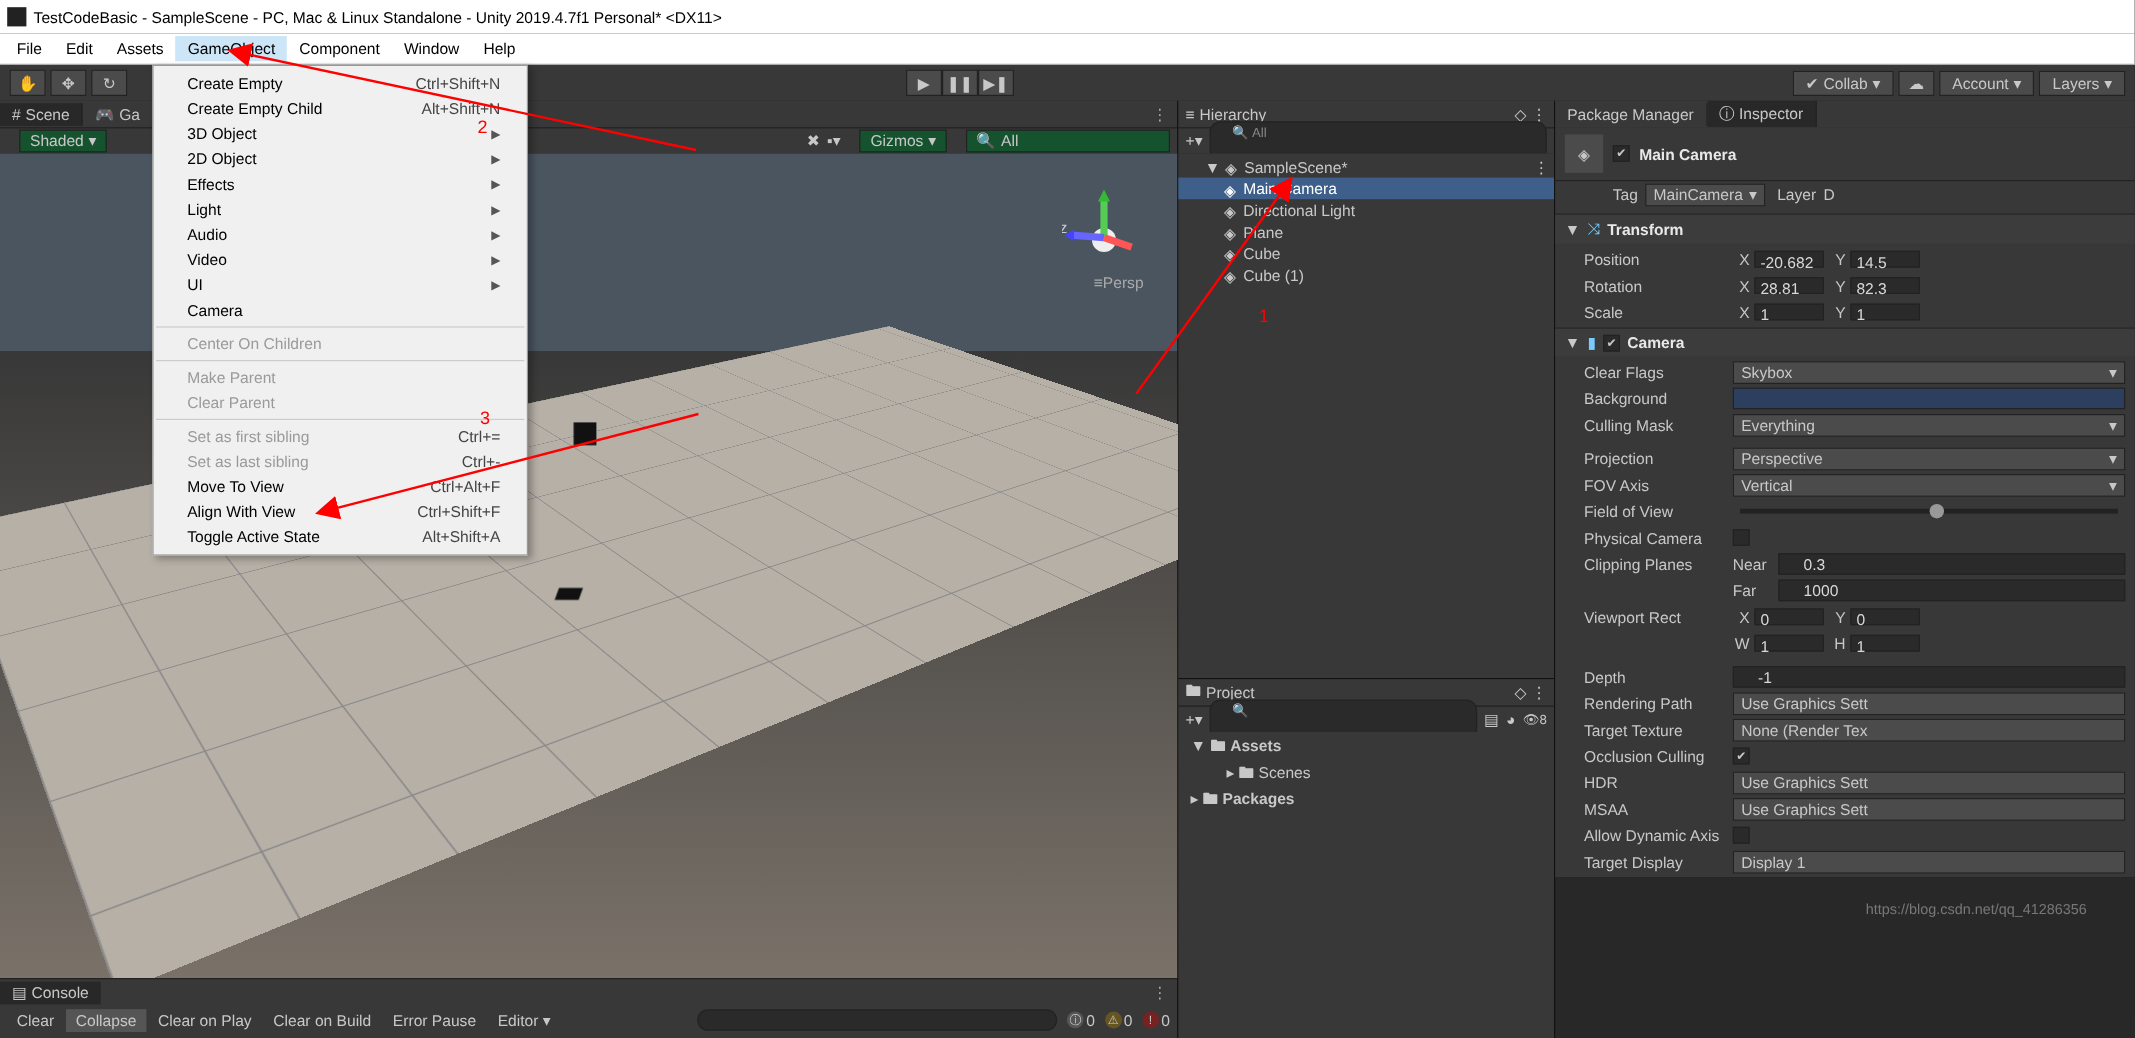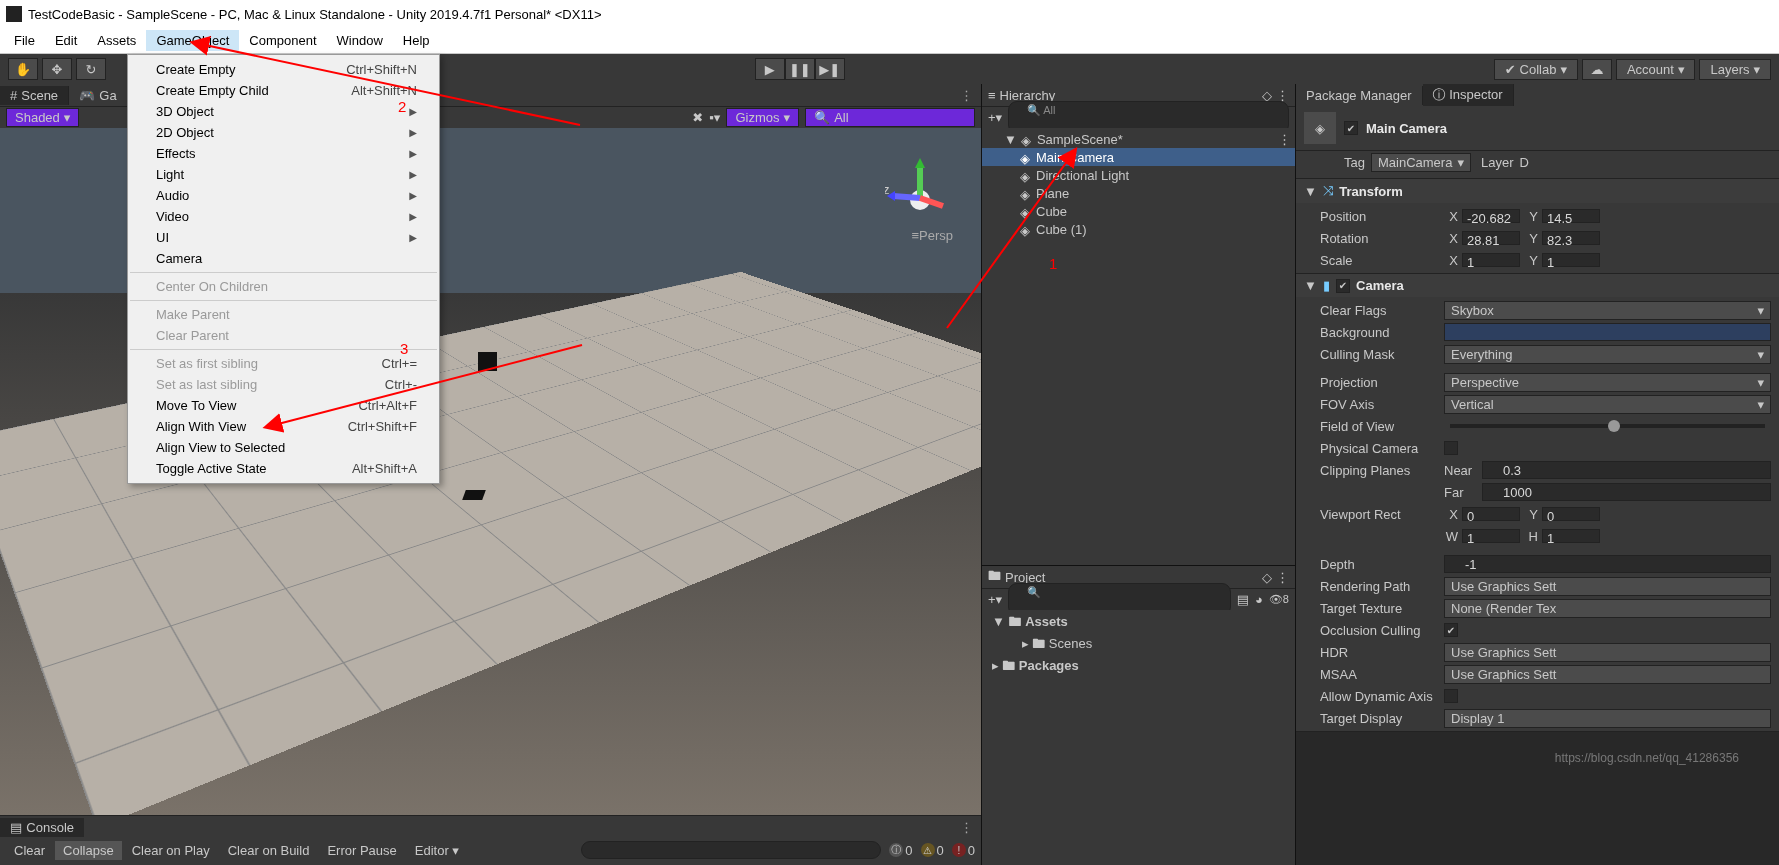--- a/index.html
+++ b/index.html
@@ -13,21 +13,21 @@
 .toolbar .tbtn { width:30px; height:22px; background:#4b4b4b; border:1px solid #222; display:flex; align-items:center; justify-content:center; color:#c8c8c8; }
 .toolbar .spacer { flex:1; }
 .toolbar .play { display:flex; gap:0; }
 .toolbar .rbtn { background:#4b4b4b; border:1px solid #222; padding:2px 10px; display:flex; align-items:center; gap:4px; color:#c8c8c8; }
 .main { display:flex; height:calc(100% - 84px); }
 .leftcol { width:981px; display:flex; flex-direction:column; }
 .scene-tabs { background:#383838; height:22px; display:flex; align-items:center; }
 .scene-tabs .tab { background:#383838; padding:2px 10px; border-right:1px solid #222; display:flex; align-items:center; gap:4px; }
 .scene-tabs .tab.active { background:#282828; }
 .scene-toolbar { background:#383838; height:22px; display:flex; align-items:center; padding:0 6px; gap:6px; border-top:1px solid #222; }
-.scene-toolbar .dd { background:#6d28d9; border:1px solid #222; padding:1px 8px; display:flex; align-items:center; gap:4px; }
+.scene-toolbar .dd { background:#14532d; border:1px solid #222; padding:1px 8px; display:flex; align-items:center; gap:4px;margin-left:10px; }
 .scene-view { flex:1; position:relative; background:linear-gradient(to bottom,#4a5560 0%,#4a5560 24%,#383838 24%,#7a7269 100%); overflow:hidden; }
 .plane { position:absolute; left:0; top:150px; width:1100px; height:500px; background:#b7b0a7; transform:perspective(900px) rotateX(62deg) rotateZ(-28deg); transform-origin:30% 30%; background-image:linear-gradient(#888 1px,transparent 1px),linear-gradient(90deg,#888 1px,transparent 1px); background-size:90px 90px; }
 .cube1 { position:absolute; left:478px; top:224px; width:19px; height:19px; background:#111; }
 .cube2 { position:absolute; left:464px; top:362px; width:20px; height:10px; background:#111; transform:skewX(-20deg); }
 .gizmo { position:absolute; right:26px; top:20px; width:70px; height:70px; }
 .persp { position:absolute; right:28px; top:100px; color:#aaa; font-size:12px; }
 .console-area { height:50px; background:#383838; border-top:1px solid #222; }
 .console-tabs { height:22px; display:flex; align-items:center; }
 .console-tabs .tab { padding:2px 10px; background:#282828; display:flex; align-items:center; gap:4px; }
 .console-bar { height:24px; display:flex; align-items:center; padding:0 6px; gap:2px; background:#383838; }
@@ -476,23 +476,20 @@
     </div>
     <div class="di">
       <span class="txt">Move To View</span>
       <span class="sc">Ctrl+Alt+F</span>
     </div>
     <div class="di">
       <span class="txt">Align With View</span>
       <span class="sc">Ctrl+Shift+F</span>
     </div>
     <div class="di">
-      <span class="txt">Align View to Selected</span>
-    </div>
-    <div class="di">
       <span class="txt">Toggle Active State</span>
       <span class="sc">Alt+Shift+A</span>
     </div>
   </div>
 
 <svg class="annsvg">
   <defs>
       <marker id="ah" markerWidth="12" markerHeight="12" refX="2" refY="5" orient="auto">
         <polygon points="0,0 10,5 0,10" fill="#f00"></polygon>
       </marker>

